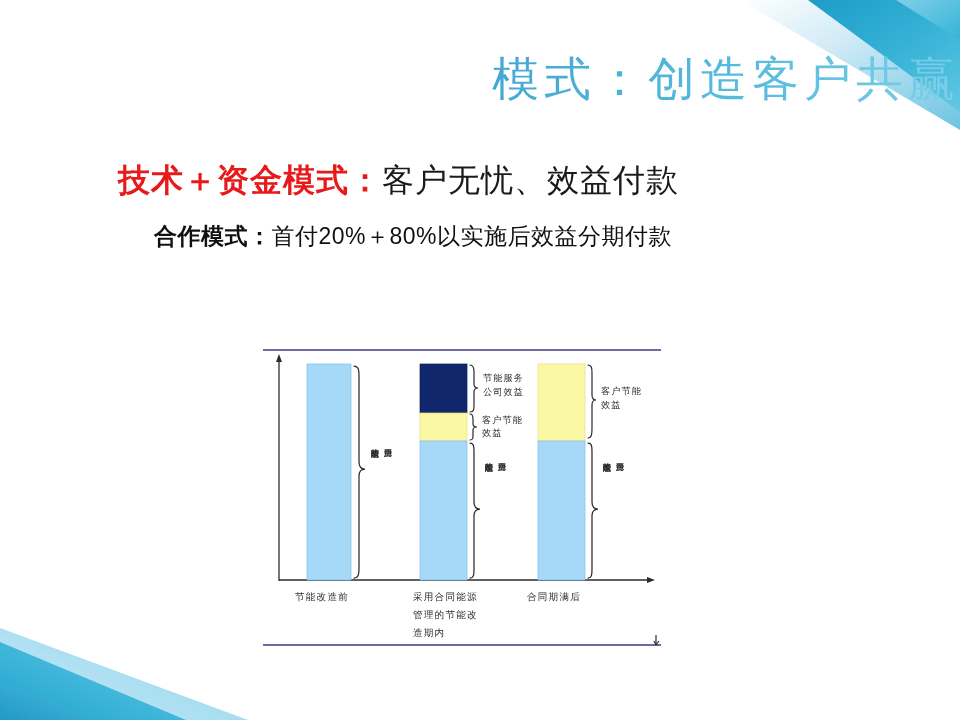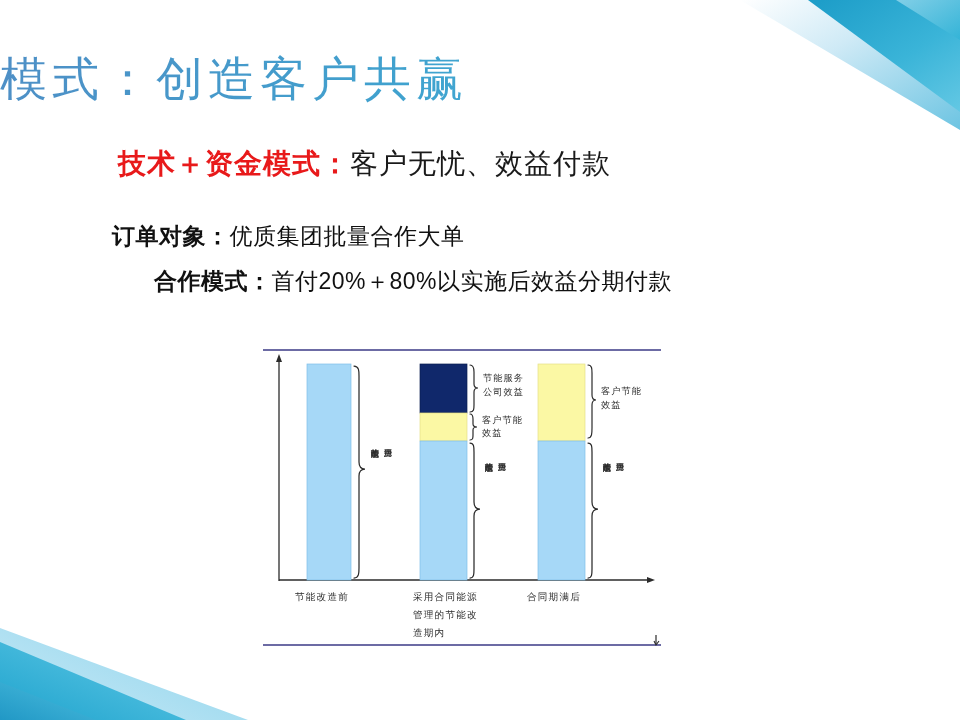--- a/index.html
+++ b/index.html
@@ -22,40 +22,40 @@
   }
   #deco-tr { top: 0; right: 0; width: 260px; height: 170px; }
   #deco-bl { bottom: 0; left: 0; width: 300px; height: 150px; }
 
   
   .slide-title {
     position: absolute;
     top: 52px;
     left: 0;
     width: 960px;
-    text-align: left;
+    text-align: right;
     font-size: 47px;
     font-weight: normal;
     letter-spacing: 5px;
     line-height: 1.15;
     background: linear-gradient(100deg, #4e8fc6 0%, #3fa3cf 45%, #57bcdf 78%, #7fd0e8 100%);
     -webkit-background-clip: text;
     background-clip: text;
     color: transparent;
     -webkit-text-fill-color: transparent;
     white-space: nowrap;
     font-family: "DejaVu Serif", "Liberation Serif", serif;
   }
 
   
   .headline {
     position: absolute;
-    top: 146px;
+    top: 160px;
     left: 118px;
-    font-size: 28px;
+    font-size: 32px;
     line-height: 1.25;
     white-space: nowrap;
   }
   .headline .hl-red {
     color: #e8191a;
     font-weight: bold;
     letter-spacing: 1px;
   }
   .headline .hl-black {
     color: #1a1a1a;
@@ -162,23 +162,20 @@
   <polygon points="0,112 0,150 96,150" fill="url(#gBL3)" opacity="0.85"></polygon>
 </svg>
 
 <div class="slide-title">模式：创造客户共赢</div>
 
 <div class="headline">
   <span class="hl-red">技术＋资金模式：</span><span class="hl-black">客户无忧、效益付款</span>
 </div>
 
 <div class="bullets">
-  <div class="bullet-line">
-    <span class="b-key">订单对象：</span><span class="b-val">优质集团批量合作大单</span>
-  </div>
   <div class="bullet-line indent">
     <span class="b-key">合作模式：</span><span class="b-val">首付20%＋80%以实施后效益分期付款</span>
   </div>
 </div>
 
 <div id="chart-figure">
   <svg id="chart-svg" width="420" height="320" viewBox="0 0 420 320">
 
     <line x1="8" y1="12" x2="406" y2="12" stroke="#3b3a86" stroke-width="1.6"></line>
     <line x1="8" y1="307" x2="406" y2="307" stroke="#3b3a86" stroke-width="1.6"></line>

